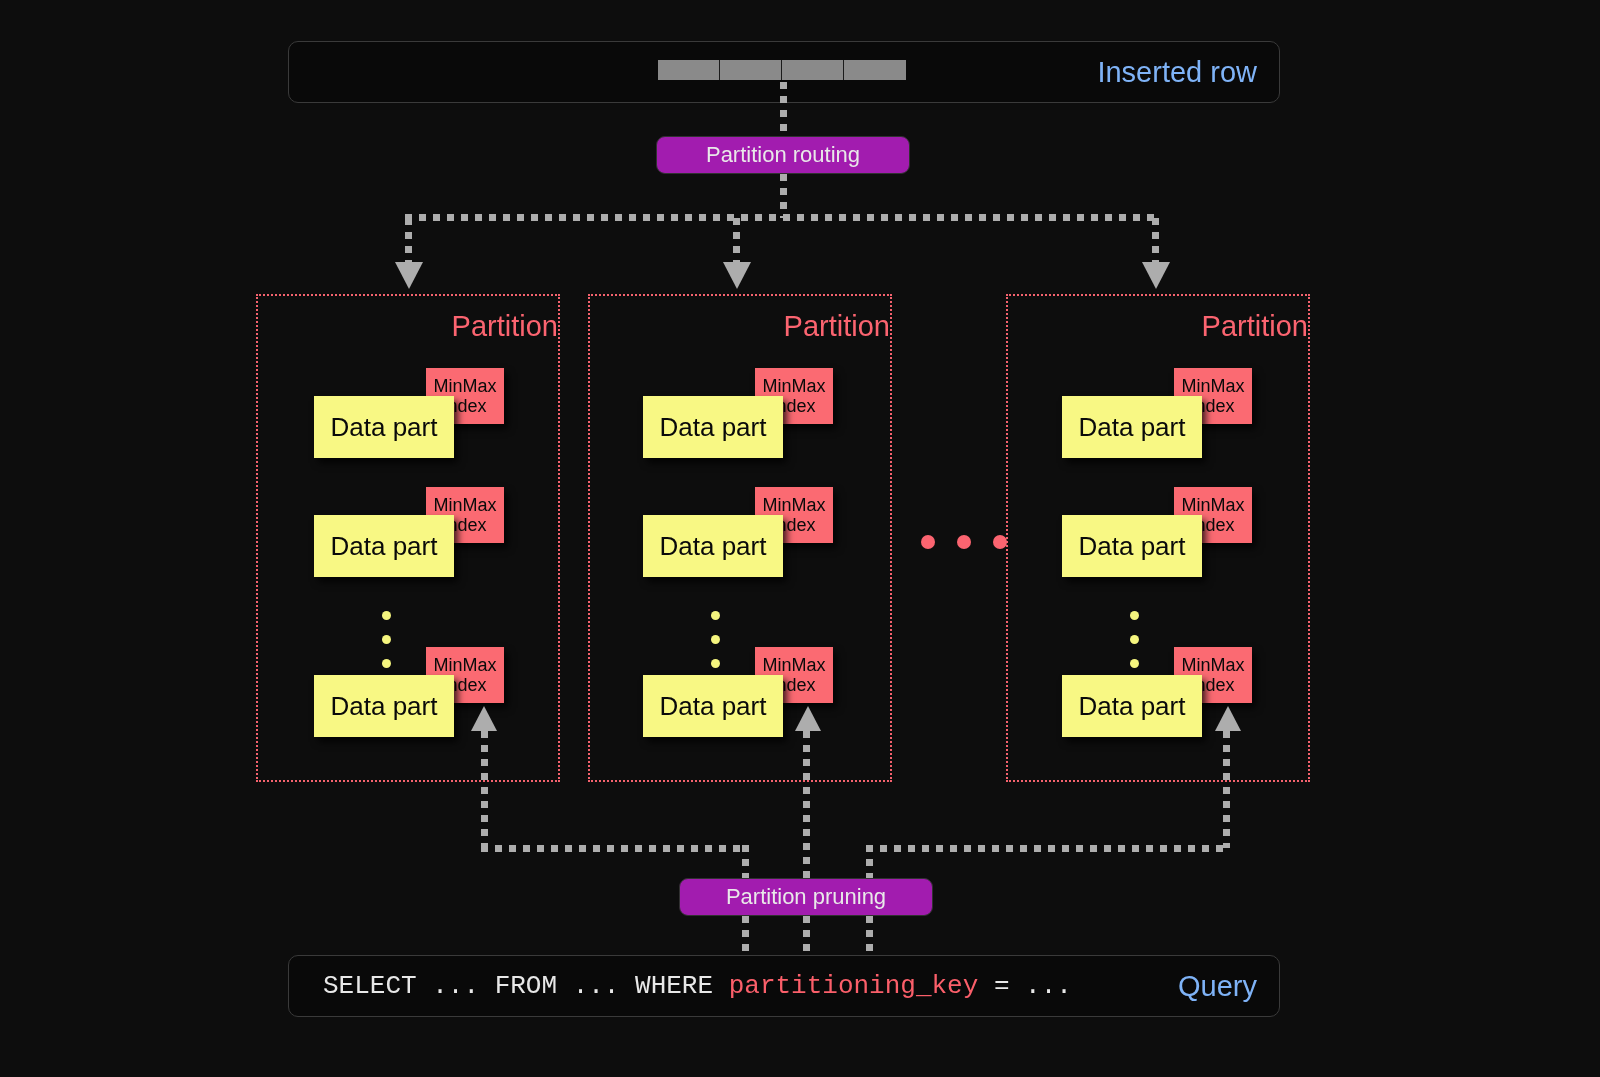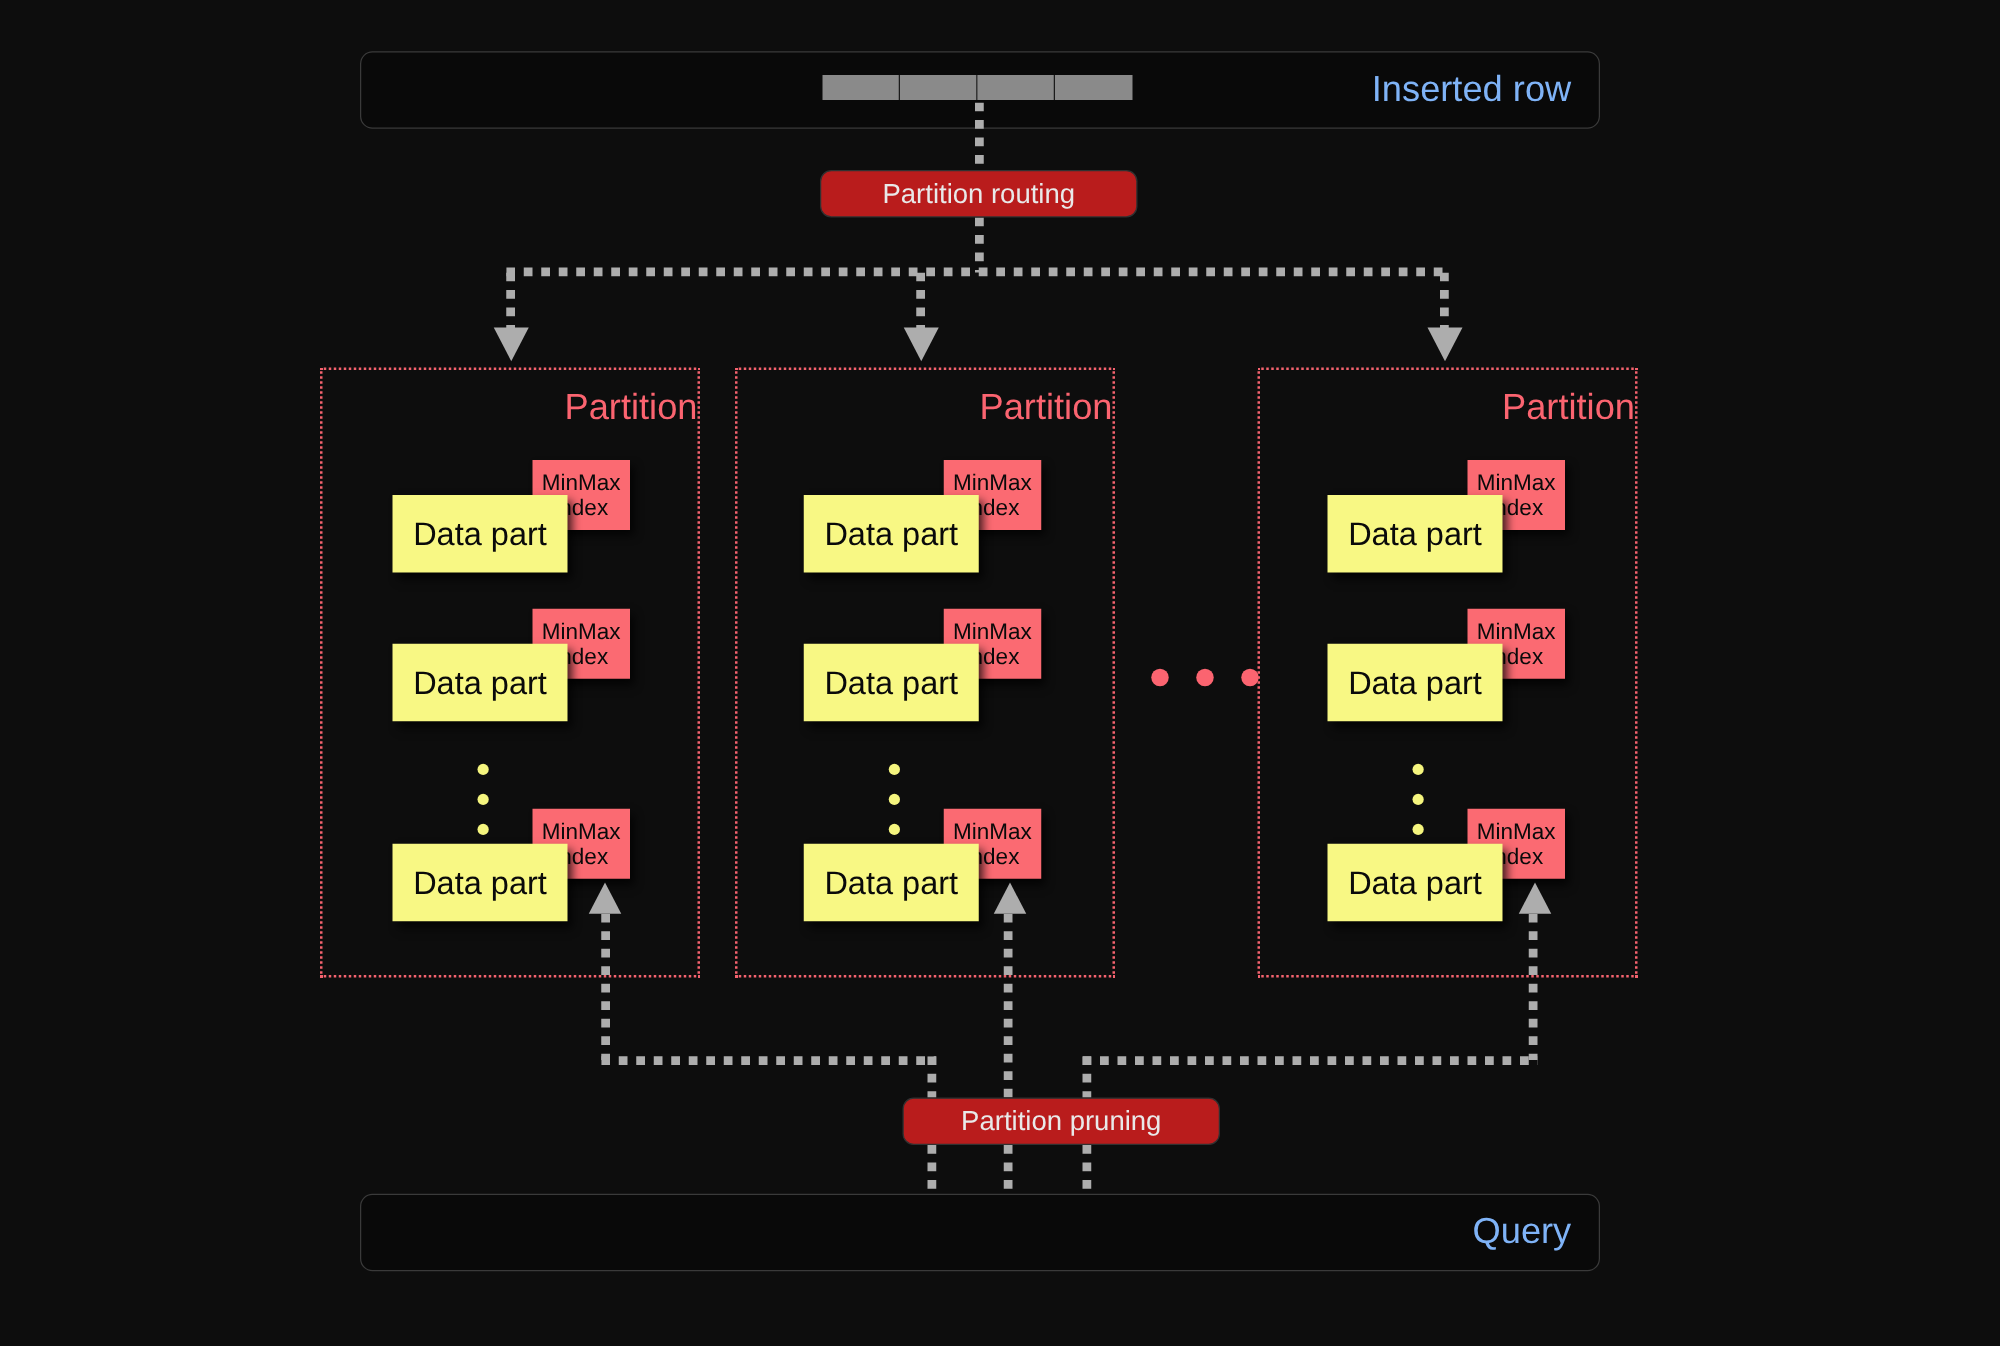--- a/index.html
+++ b/index.html
@@ -53,31 +53,31 @@
     width:62px;height:20px;
     background:#8a8a8a;
     border-right:1px solid #1b1b1b;
     box-sizing:border-box;
   }
   .row-cell:last-child{border-right:none;}
 
   
   .pill{
     position:absolute;
-    background:#b91c1c;
+    background:#a21caf;
     border:1px solid #313131;
     border-radius:9px;
     box-sizing:border-box;
     display:flex;align-items:center;justify-content:center;
     color:#e9e9e9;
     font-size:22px;
     white-space:nowrap;
   }
   #partition-routing{left:656px;top:136px;width:254px;height:38px;}
-  #partition-pruning{left:679px;top:878px;width:254px;height:38px;margin-left:43px;}
+  #partition-pruning{left:679px;top:878px;width:254px;height:38px;}
 
   
   .dline{position:absolute;}
   .dline.v{
     width:7px;
     background-image:linear-gradient(to bottom,#adadad 0 7px,transparent 7px 14px);
     background-size:7px 14px;
   }
   .dline.h{
     height:7px;
@@ -301,16 +301,17 @@
 
   <div class="pill" id="partition-pruning">
     <span>Partition pruning</span>
   </div>
 
   <div class="dline v" style="left:742px;top:916px;height:40px;"></div>
   <div class="dline v" style="left:803px;top:916px;height:40px;"></div>
   <div class="dline v" style="left:866px;top:916px;height:40px;"></div>
 
   <div class="bar" id="query-bar">
+    <span id="query-text"><span>SELECT ... FROM ... WHERE </span><span class="k">partitioning_key</span><span> = ...</span></span>
     <span class="bar-label">Query</span>
   </div>
 
 </div>
 
 </body></html>

